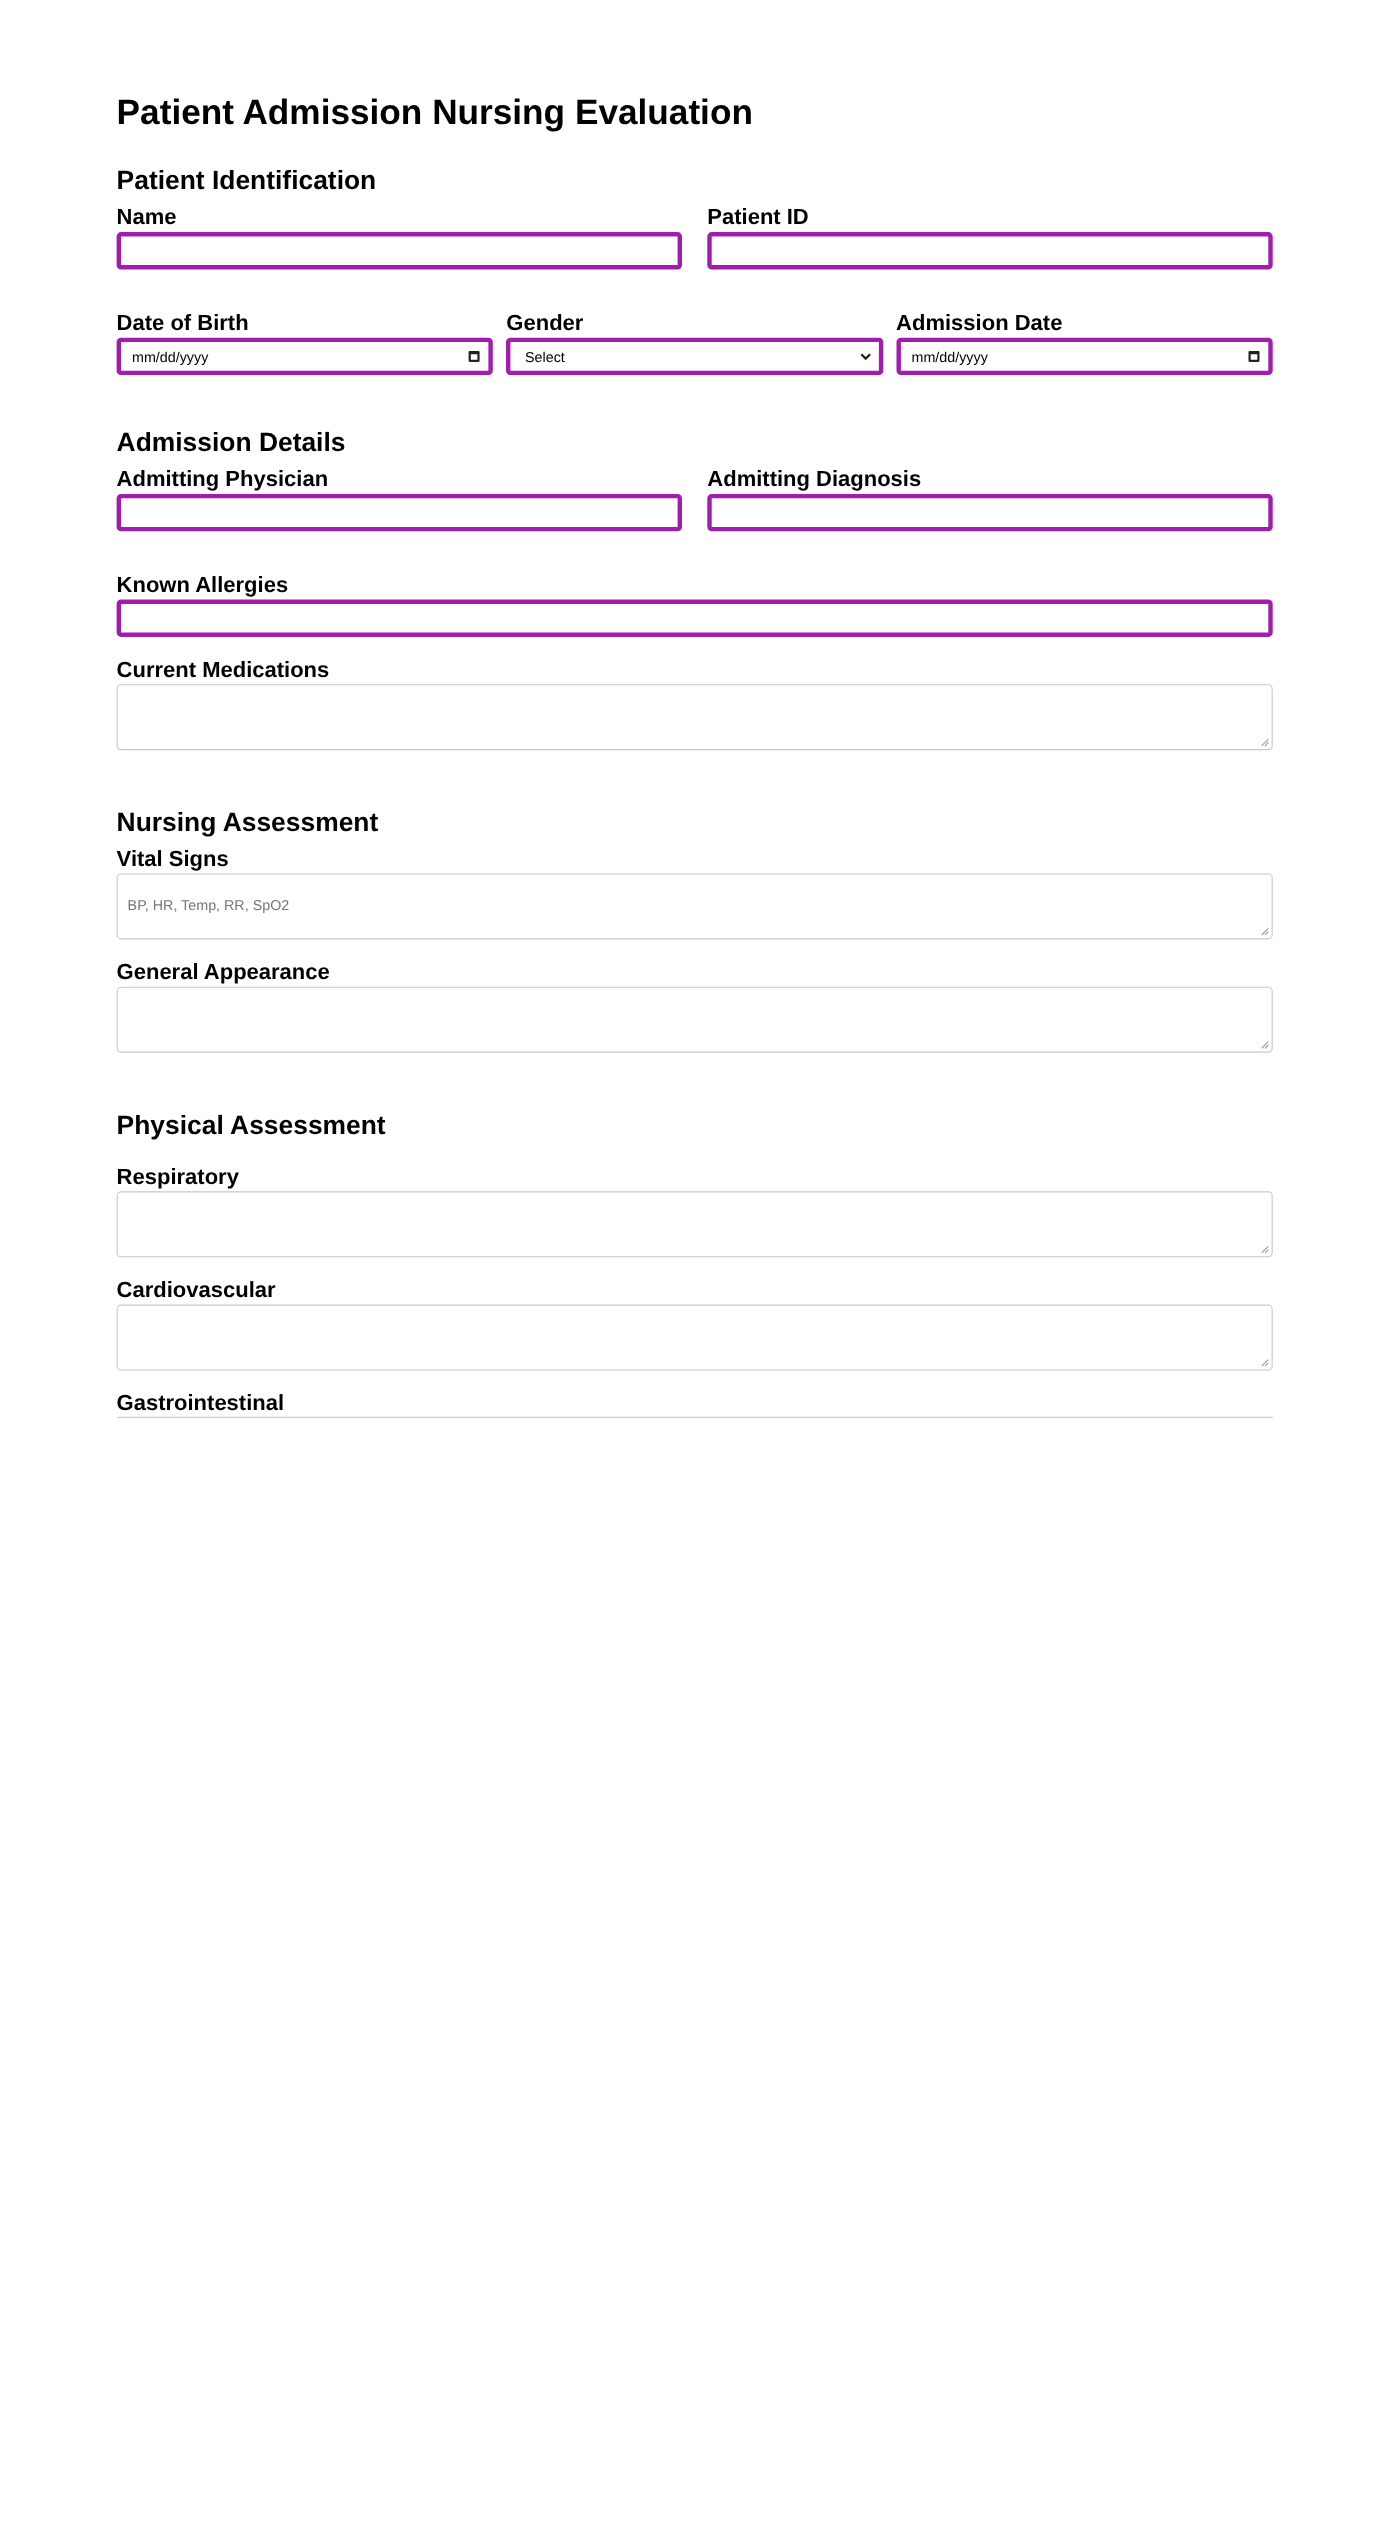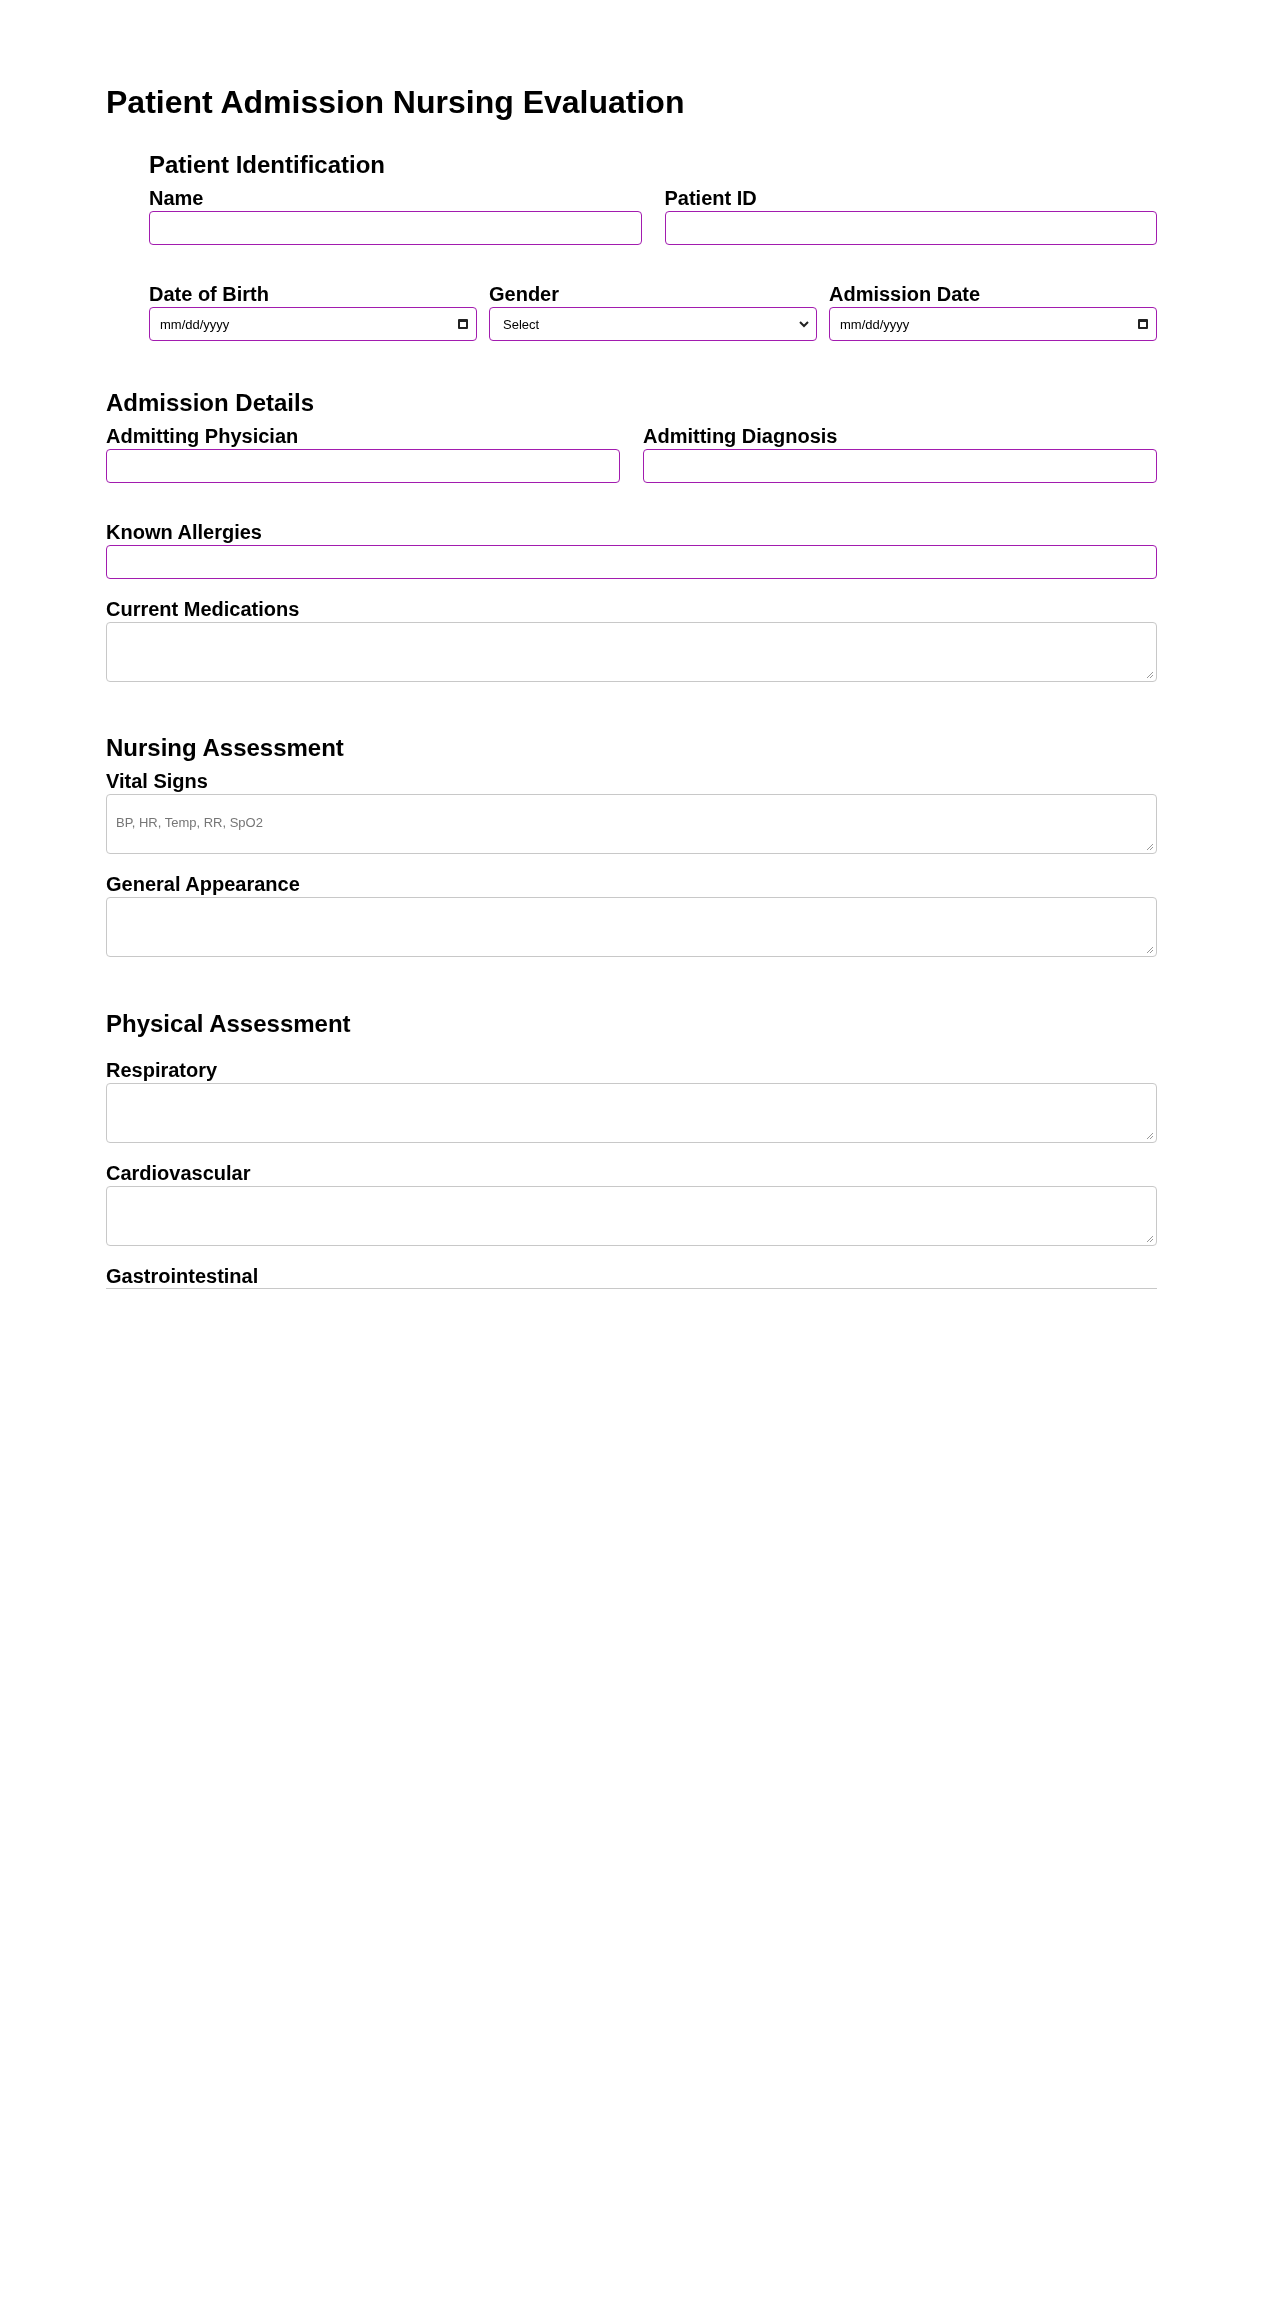--- a/index.html
+++ b/index.html
@@ -10,42 +10,42 @@
   .container { position: relative; margin-left: 106px; width: 1051px; padding-top: 82px; }
   h1 { font-size: 32px; font-weight: bold; margin: 0; line-height: 40px; }
   h2 { font-size: 24px; font-weight: bold; margin: 0; line-height: 30px; }
   label.lbl { display: block; font-size: 20px; font-weight: bold; line-height: 18px; margin-bottom: 4px; }
   .row { display: flex; gap: 23px; }
   .row .col { flex: 1; }
   .row3 { display: flex; gap: 12px; }
   .row3 .col { flex: 1; }
   .ctrl {
     box-sizing: border-box; width: 100%; height: 34px;
-    border: 1px solid #a21caf; border-radius: 4px; background: #fff;
+    border: 4px solid #a21caf; border-radius: 4px; background: #fff;
     font-family: "Liberation Sans", sans-serif; font-size: 13px; color: #000;
     display: flex; align-items: center; padding: 0 8px; position: relative;
   }
   .ctrl.date { justify-content: space-between; padding: 0 8px 0 10px; }
   .ctrl.select { justify-content: space-between; padding: 0 6px 0 13px; }
   .textarea {
     box-sizing: border-box; width: 100%; height: 60px;
     border: 1px solid #c8c8c8; border-radius: 4px; background: #fff;
     font-size: 13px; color: #767676; padding: 20px 9px; position: relative;
   }
   .grip { position: absolute; right: 2px; bottom: 2px; width: 8px; height: 8px; }
   .cal { width: 10px; height: 10px; box-sizing: border-box; border: 2px solid #222; border-top-width: 3px; border-radius: 1px; }
   .chev { width: 12px; height: 12px; }
 </style>
 </head>
 <body>
 
 <div class="container">
   <h1>Patient Admission Nursing Evaluation</h1>
 
-  <section style="margin-top:28px;margin-left:43px;">
+  <section style="margin-top:28px;">
     <h2>Patient Identification</h2>
     <div class="row" style="margin-top:9px;">
       <div class="col">
         <label class="lbl">Name</label>
         <div class="ctrl"></div>
       </div>
       <div class="col">
         <label class="lbl">Patient ID</label>
         <div class="ctrl"></div>
       </div>

